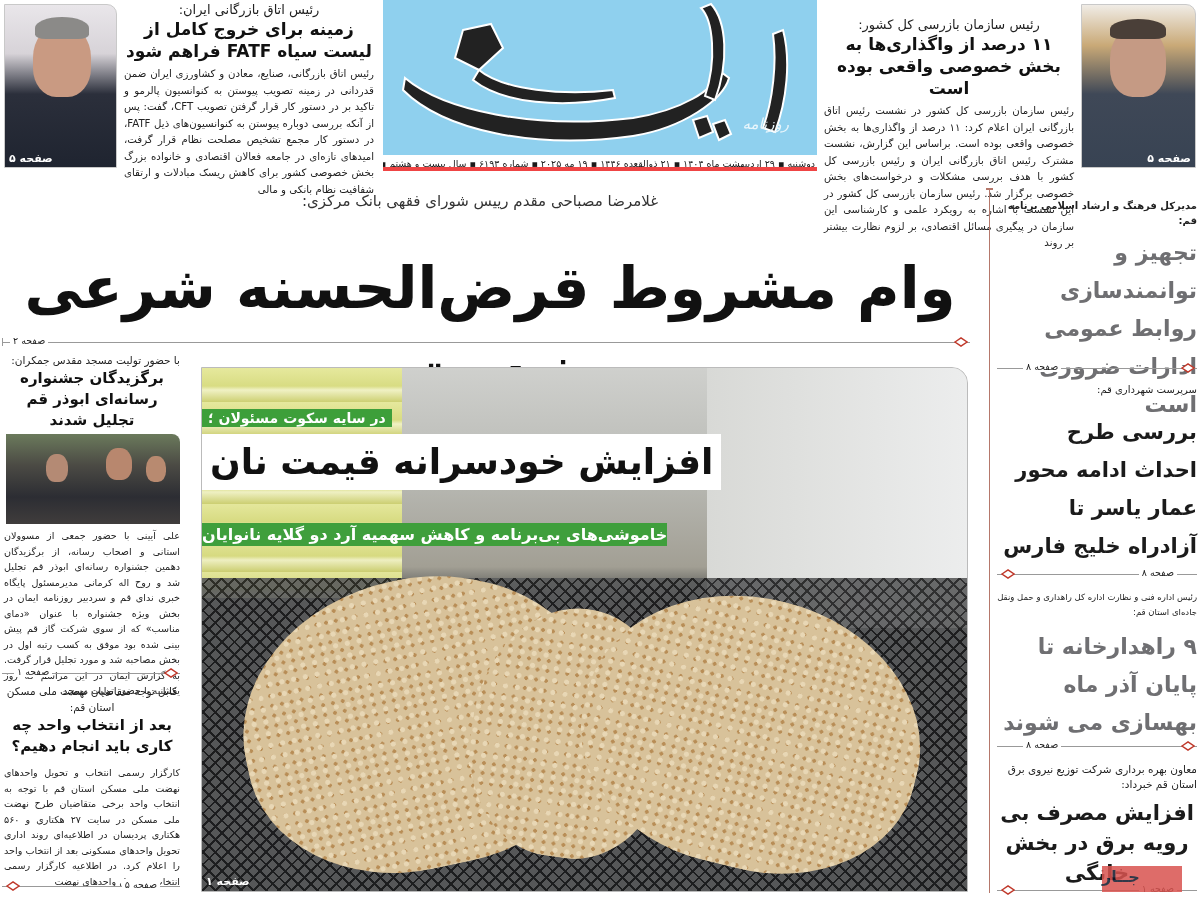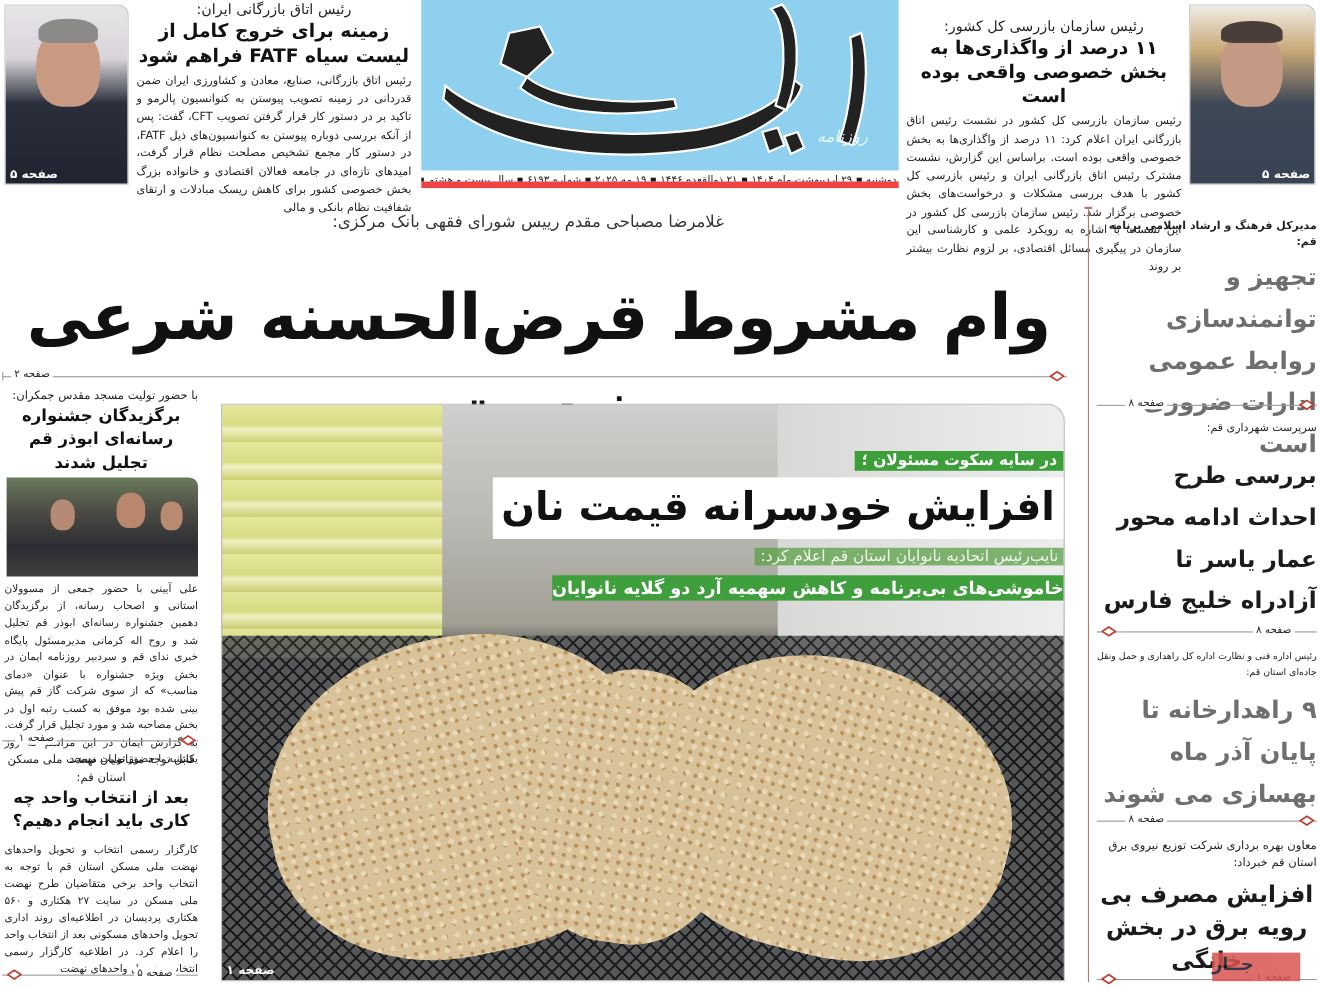--- a/index.html
+++ b/index.html
@@ -6,21 +6,21 @@
   html, body { width: 1200px; height: 899px; overflow: hidden; background: #ffffff; }
   body { position: relative; font-family: "DejaVu Sans", sans-serif; color: #1a1a1a; direction: rtl; }
 
   .abs { position: absolute; }
 
   
   .masthead { left: 383px; top: 0; width: 448px; height: 172px; padding-left: 28px; }
   .logo-box { position: absolute; left: 0; top: 0; width: 434px; height: 155px; background: #8fd0ee; overflow: hidden; }
   .logo-svg { position: absolute; left: 0; top: 0; }
   .logo-small { position: absolute; right: 28px; bottom: 22px; font-size: 15px; color: #e9f6fc; font-style: italic; }
-  .issue-line { position: absolute; left: 0; top: 156px; width: 434px; height: 15px; font-size: 9.5px; line-height: 15px; text-align: right; white-space: nowrap; overflow: hidden; padding-right: 2px; border-bottom: 6px solid #ef4444; }
+  .issue-line { position: absolute; left: 0; top: 156px; width: 434px; height: 15px; font-size: 9.5px; line-height: 15px; text-align: right; white-space: nowrap; overflow: hidden; padding-right: 2px; border-bottom: 4px solid #ef4444; }
 
   
   .top-photo { border-radius: 0 10px 0 0; overflow: hidden; border: 1px solid #c9c9c9; }
   .photo-left { left: 4px; top: 4px; width: 113px; height: 164px; background: linear-gradient(180deg,#e9e6ea 0%,#d7d3d8 30%,#2b2f3b 55%,#1f2430 100%); }
   .photo-right { left: 1081px; top: 4px; width: 115px; height: 164px; background: linear-gradient(180deg,#f0ece6 0%,#c9a977 25%,#3f4857 55%,#384353 100%); }
   .face { position: absolute; border-radius: 45% 45% 40% 40%; }
   .photo-label { position: absolute; bottom: 2px; font-size: 11px; font-weight: bold; color: #fff; }
   .photo-left .photo-label { left: 4px; }
   .photo-right .photo-label { right: 4px; }
 
@@ -60,21 +60,21 @@
   
   .hero { left: 201px; top: 367px; width: 767px; height: 525px; border-radius: 0 16px 0 0; overflow: hidden; border: 1px solid #bbb;
     background: linear-gradient(180deg,#cfd0cd 0%,#b9bab5 20%,#a29f94 38%,#373a3c 45%,#2a2d2f 60%,#2f3134 100%); }
   .sacks { position: absolute; left: 0; top: 0; width: 200px; height: 230px;
     background: repeating-linear-gradient(180deg,#e7ea9b 0px,#d9dd7f 18px,#f2f3c4 22px,#cdd06e 34px); opacity: .95; }
   .hero-wall { position: absolute; right: 0; top: 0; width: 260px; height: 260px; background: linear-gradient(90deg,#d8d9d6,#eceded); }
   .grid { position: absolute; left: 0; right: 0; top: 210px; bottom: 0;
     background: repeating-linear-gradient(45deg,#1c1c1d 0 2px,transparent 2px 9px), repeating-linear-gradient(-45deg,#1c1c1d 0 2px,transparent 2px 9px), #5b5c5d; opacity: .9; }
   .bread { position: absolute; border-radius: 50% 50% 45% 45%;
     background: radial-gradient(circle at 30% 30%,#e8d7b5 0 20%,transparent 21%) 0 0/12px 12px, radial-gradient(circle at 70% 70%,#b88d56 0 18%,transparent 19%) 0 0/10px 10px, #d8c29a; }
-  .hero-text { position: absolute; left: 0; right: 0; text-align: right; }
+  .hero-text { position: absolute; left: 0; right: 0; text-align: left; }
   .hero-kicker { top: 40px; }
   .hero-kicker span { background: #3d9f3a; color: #fff; font-weight: bold; font-size: 14px; padding: 1px 6px; }
   .hero-title { top: 66px; }
   .hero-title span { display: inline-block; background: #fff; color: #111; font-weight: 900; font-size: 36px; line-height: 56px; padding: 0 8px; }
   .hero-sub { top: 127px; }
   .hero-sub span { background: rgba(90,160,70,.75); color: #f3f7ef; font-size: 14px; padding: 0 5px; }
   .hero-deck { top: 154px; }
   .hero-deck span { background: #3f9f3c; color: #fff; font-weight: bold; font-size: 16px; padding: 2px 0; line-height: 26px; }
   .hero-page { position: absolute; left: 4px; bottom: 3px; color: #fff; font-size: 11px; font-weight: bold; }
 
@@ -172,21 +172,20 @@
 <div class="abs hero">
   <div class="sacks"></div>
   <div class="hero-wall"></div>
   <div class="grid"></div>
   <div class="bread" style="left:40px;top:210px;width:360px;height:290px;transform:rotate(-12deg);"></div>
   <div class="bread" style="left:270px;top:240px;width:200px;height:250px;transform:rotate(8deg);"></div>
   <div class="bread" style="left:380px;top:230px;width:340px;height:270px;transform:rotate(14deg);"></div>
 
   <div class="hero-text hero-kicker"><span>در سایه سکوت مسئولان ؛</span></div>
   <div class="hero-text hero-title"><span>افزایش خودسرانه قیمت نان</span></div>
-  <div class="hero-text hero-sub"><span>نایب‌رئیس اتحادیه نانوایان استان قم اعلام کرد:</span></div>
   <div class="hero-text hero-deck"><span>خاموشی‌های بی‌برنامه و کاهش سهمیه آرد دو گلایه نانوایان</span></div>
   <span class="hero-page">صفحه ۱</span>
 </div>
 
 <div class="abs right-rule"></div>
 <div class="abs right-rule-cap"></div>
 
 <div class="abs right-col" style="top:198px;">
   <div class="rc-kicker" style="font-weight:bold;">مدیرکل فرهنگ و ارشاد اسلامی برنامه قم:</div>
   <div class="rc-title-gray" style="margin-top:6px;">تجهیز و توانمندسازی روابط عمومی ادارات ضروری است</div>

